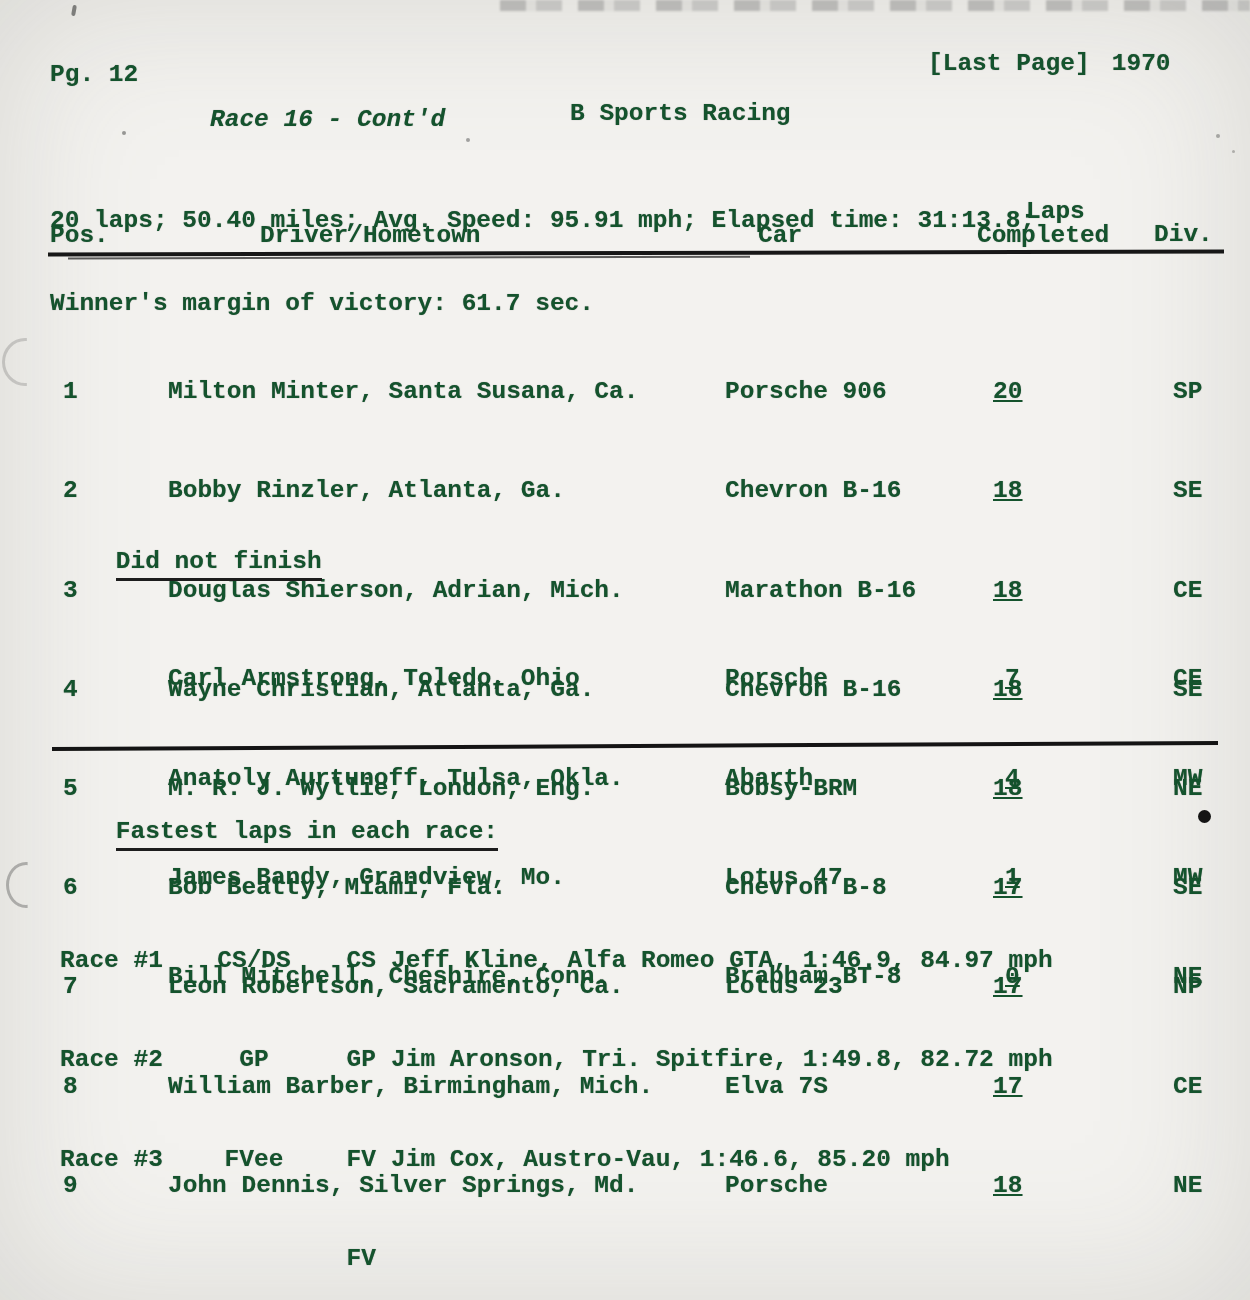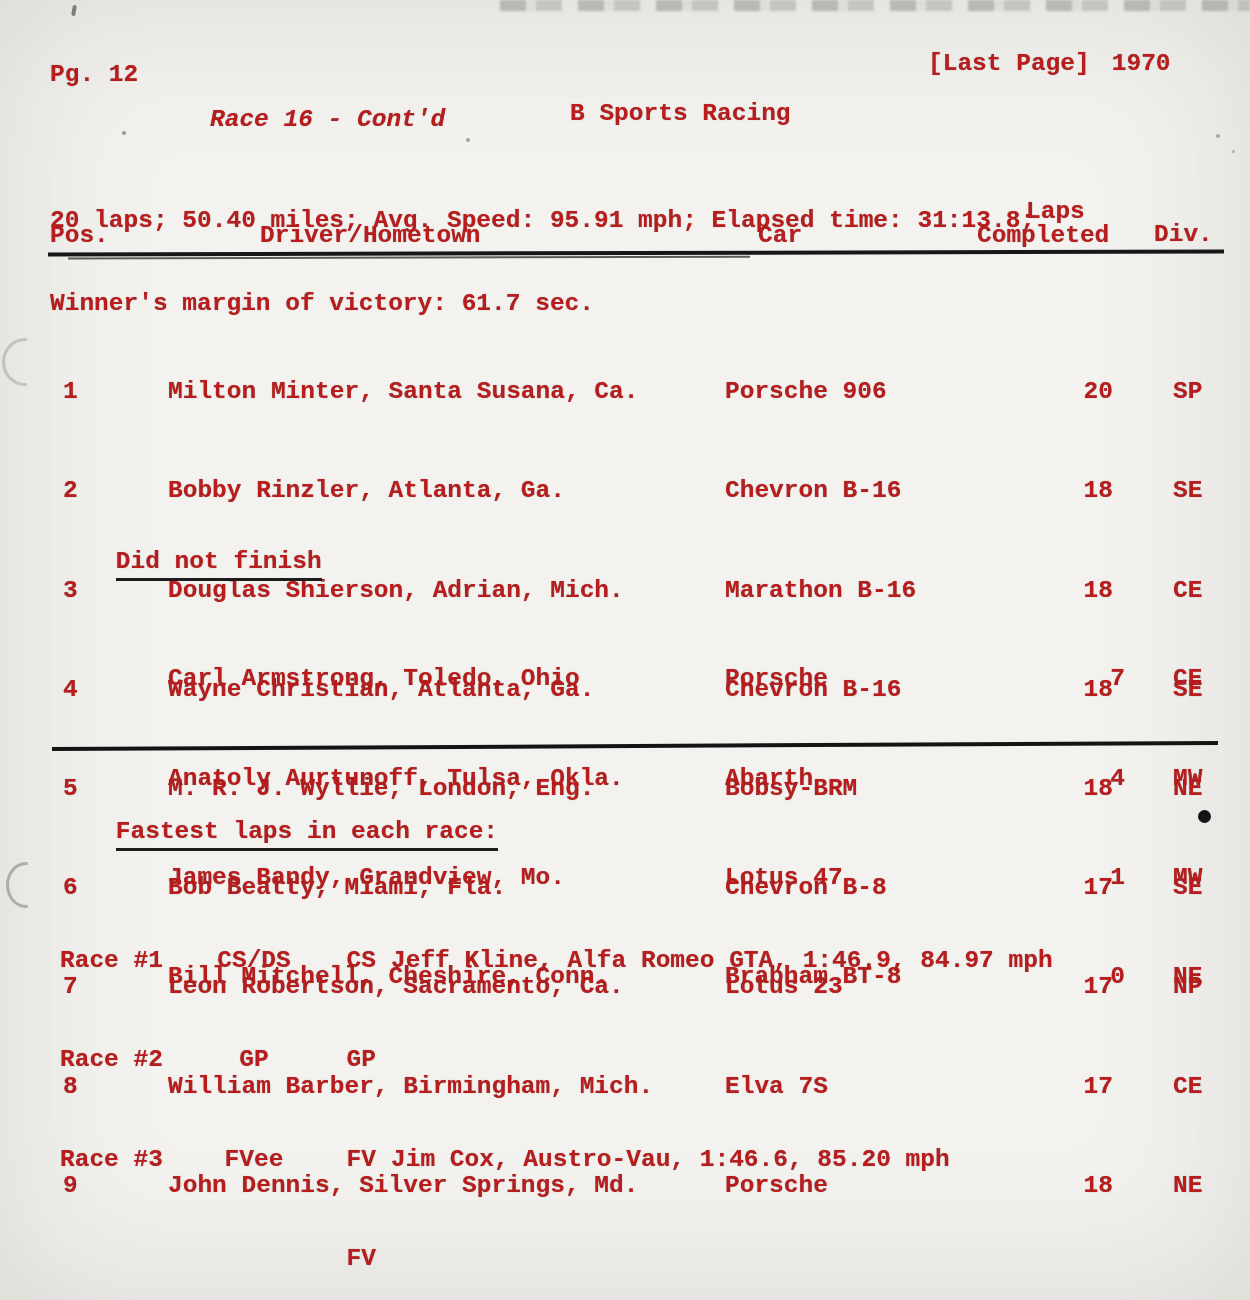--- a/index.html
+++ b/index.html
@@ -8,21 +8,21 @@
     width:1250px;height:1300px;
     background:#f3f2ef;
     box-shadow:inset 0 0 150px rgba(125,122,115,.22);
     overflow:hidden;
   }
   .t{
     font-family:"Liberation Mono","DejaVu Sans Mono",monospace;
     font-weight:700;
     font-size:24.5px;
     line-height:24.8px;
-    color:#b91c1c;
+    color:#14532d;
     text-shadow:0 0 1px rgba(30,30,30,.45);
     white-space:pre;
   }
   .abs{position:absolute;}
   .ul{border-bottom:3px solid #1d1d1d;padding-bottom:3px;display:inline-block;}
 
   
   .ghost-band{
     position:absolute;top:0;left:500px;width:750px;height:11px;
     background:repeating-linear-gradient(90deg,
@@ -41,21 +41,21 @@
     background:rgba(25,25,25,.7);}
   .mid-rule{position:absolute;left:52px;top:744px;width:1166px;height:4px;
     background:#141414;transform:rotate(-0.3deg);}
 
   
   .rows{position:absolute;left:50px;}
   .rows .row{display:flex;height:24.8px;}
   .c-pos{width:105px;padding-left:13px;}
   .c-driver{width:557px;}
   .c-car{width:268px;}
-  .c-laps{width:120px;text-align:right;}
+  .c-laps{width:120px;text-align:left;text-decoration:underline;}
   .c-div{width:120px;padding-left:60px;}
   .dnf .row{height:25px;}
   .dnf .c-laps{position:relative;left:12px;}
 
   
   .f-rows{position:absolute;left:60px;top:850px;}
   .f-rows .f-row{display:flex;height:24.9px;}
   .f-race{width:118px;}
   .f-class{width:152px;text-align:center;}
   .f-prefix{width:46px;text-align:right;}
@@ -229,20 +229,21 @@
         <span class="f-race">Race #1</span>
         <span class="f-class">CS/DS</span>
         <span class="f-prefix">CS</span>
         <span class="f-entry">Jeff Kline, Alfa Romeo GTA, 1:46.9, 84.97 mph</span>
       </div>
     
       <div class="f-row">
         <span class="f-race">Race #2</span>
         <span class="f-class">GP</span>
         <span class="f-prefix">GP</span>
+        <span class="f-entry">Jim Aronson, Tri. Spitfire, 1:49.8, 82.72 mph</span>
       </div>
     
       <div class="f-row">
         <span class="f-race">Race #3</span>
         <span class="f-class">FVee</span>
         <span class="f-prefix">FV</span>
         <span class="f-entry">Jim Cox, Austro-Vau, 1:46.6, 85.20 mph</span>
       </div>
     
       <div class="f-row">

